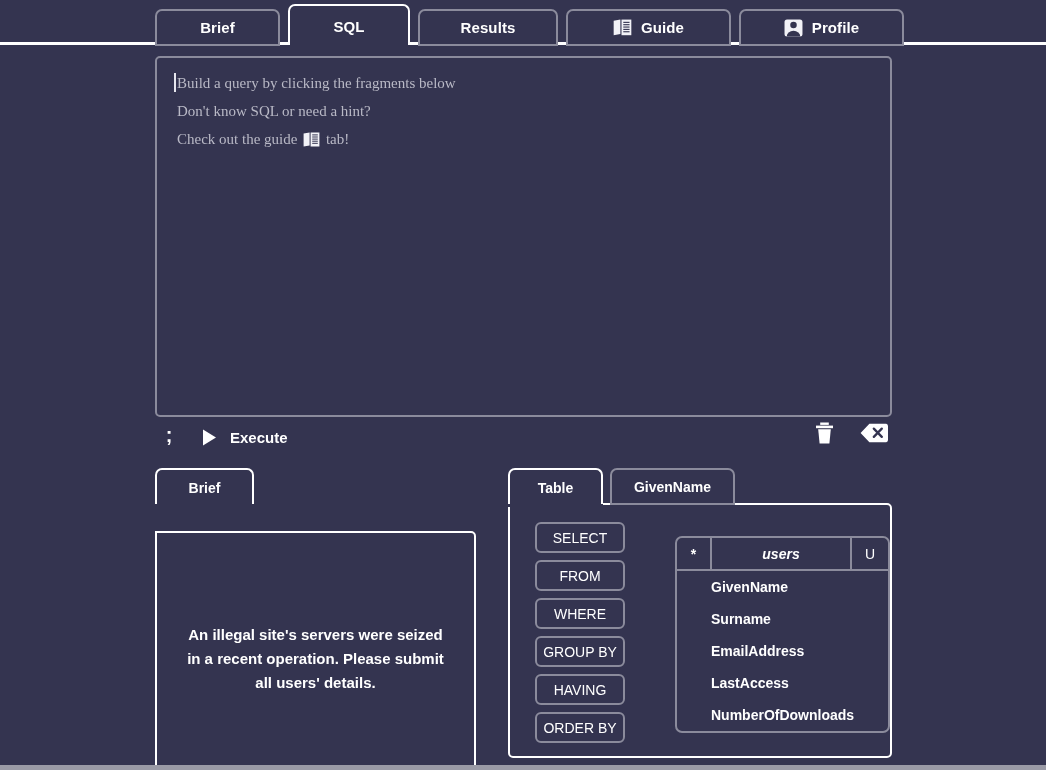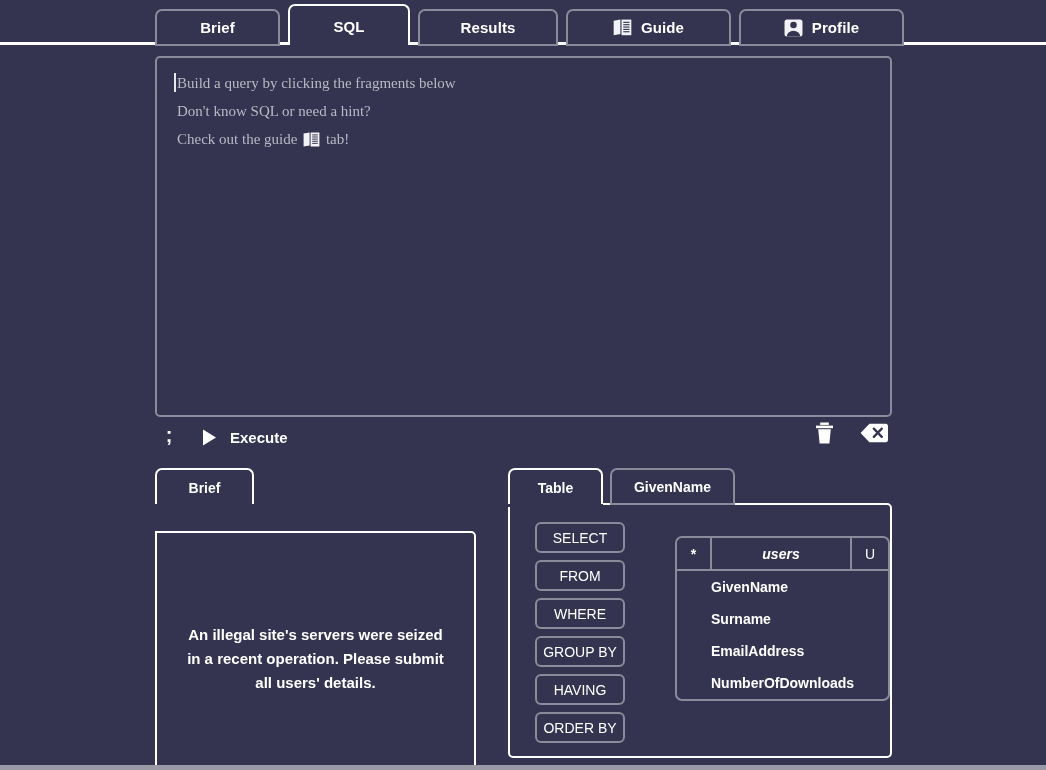--- a/index.html
+++ b/index.html
@@ -371,18 +371,19 @@
   <div class="tbl-box">
     <div class="tbl-head">
       <div class="cell th-star">*</div>
       <div class="cell th-name">users</div>
       <div class="cell th-extra">U</div>
     </div>
     <div id="tbl-rows">
         <div class="tbl-row">GivenName</div>
         <div class="tbl-row">Surname</div>
         <div class="tbl-row">EmailAddress</div>
+        <div class="tbl-row">LastAccess</div>
         <div class="tbl-row">NumberOfDownloads</div>
       </div>
   </div>
 </div>
 
 <div class="page-bottom-edge"></div>
 
 </body></html>

